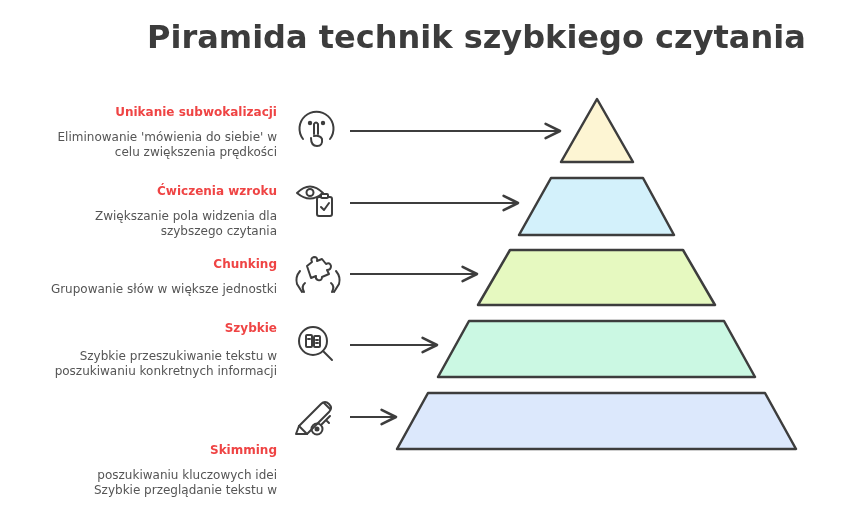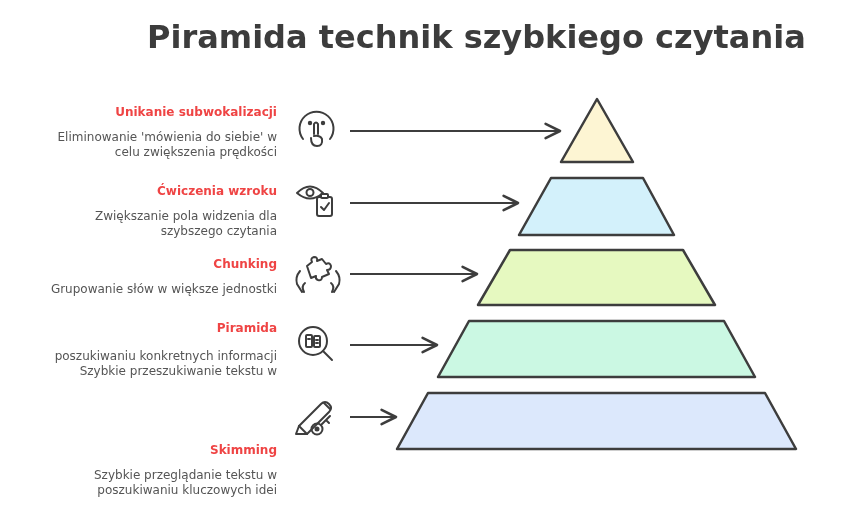--- a/index.html
+++ b/index.html
@@ -33,32 +33,32 @@
 </div>
 
 <div class="item" style="top:256px;">
   <div class="h">Chunking</div>
   <div class="d" style="">
     <div>Grupowanie słów w większe jednostki</div>
   </div>
 </div>
 
 <div class="item" style="top:320px;">
-  <div class="h">Piramida</div>
+  <div class="h">Szybkie</div>
   <div class="d" style="margin-top:13px;">
+    <div>Szybkie przeszukiwanie tekstu w</div>
     <div>poszukiwaniu konkretnych informacji</div>
-    <div>Szybkie przeszukiwanie tekstu w</div>
   </div>
 </div>
 
 <div class="item" style="top:405px;margin-top:37px;">
   <div class="h">Skimming</div>
   <div class="d">
+    <div>poszukiwaniu kluczowych idei</div>
     <div>Szybkie przeglądanie tekstu w</div>
-    <div>poszukiwaniu kluczowych idei</div>
   </div>
 </div>
 
 <svg class="canvas" width="849" height="512" viewBox="0 0 849 512">
   <defs>
     <marker id="arr" viewBox="0 0 10 10" refX="9" refY="5" markerWidth="9" markerHeight="9" orient="auto">
       <path d="M1,1 L9,5 L1,9" fill="none" stroke="#3d3d3d" stroke-width="1.4" stroke-linecap="round" stroke-linejoin="round"></path>
     </marker>
   </defs>
 

